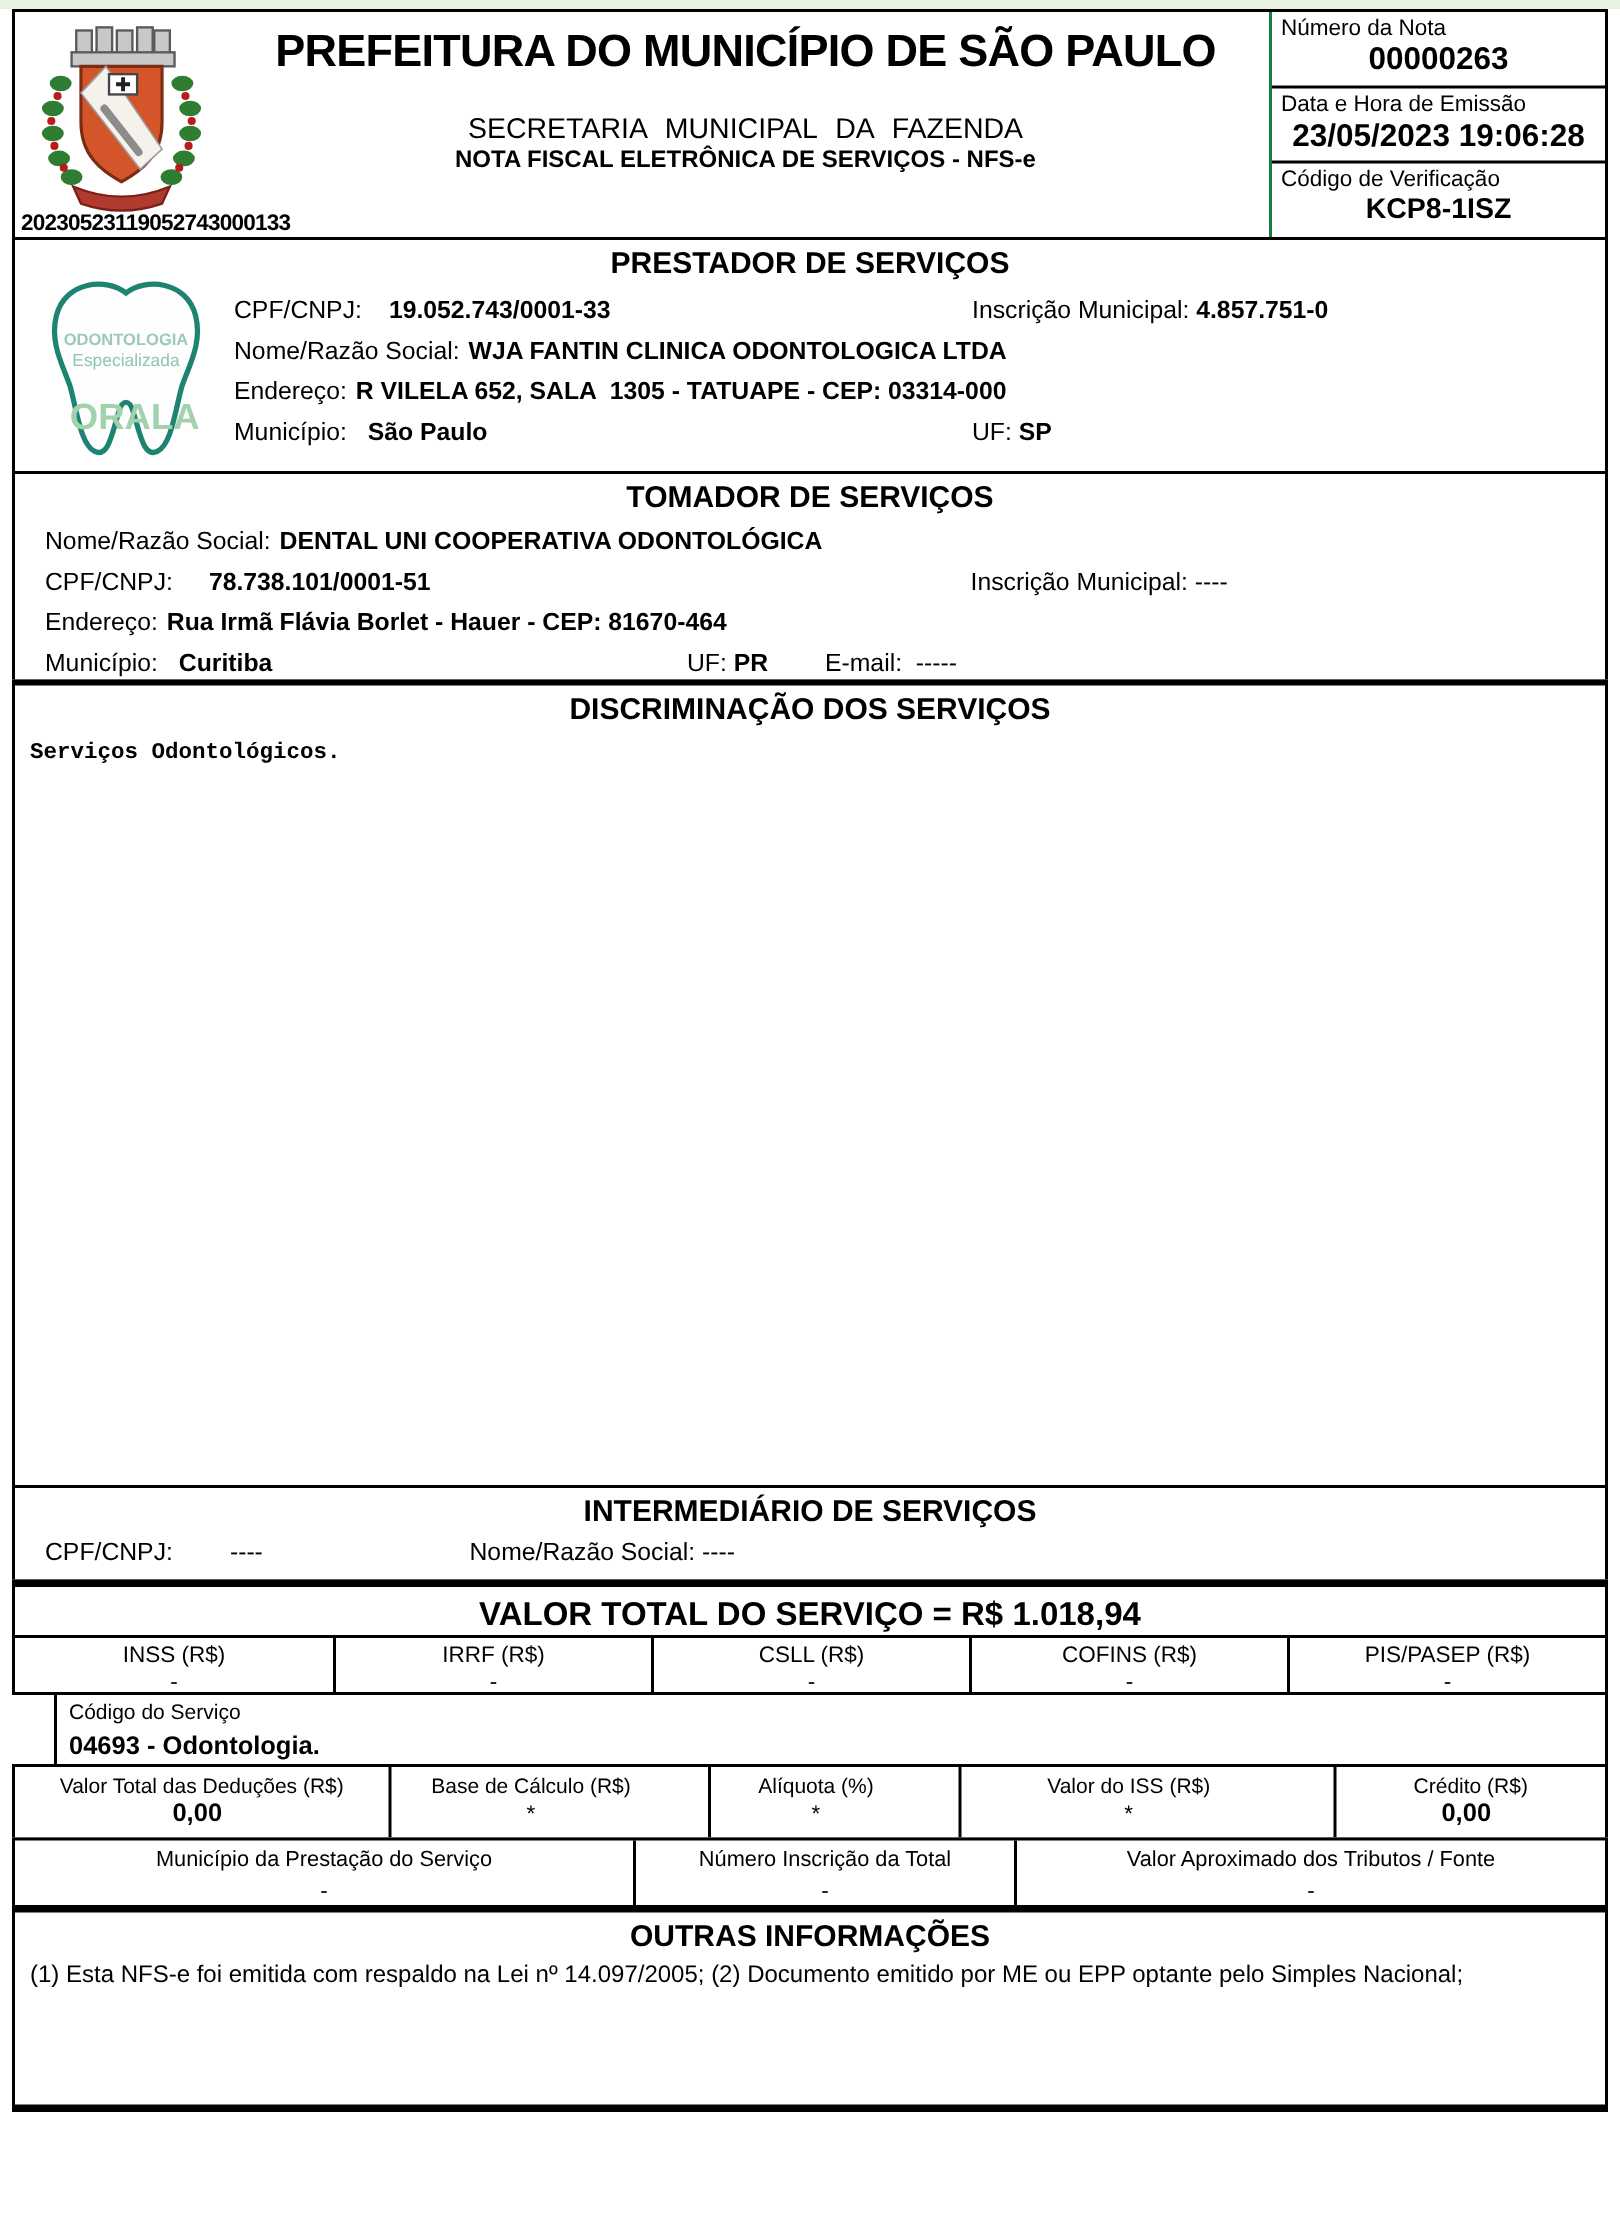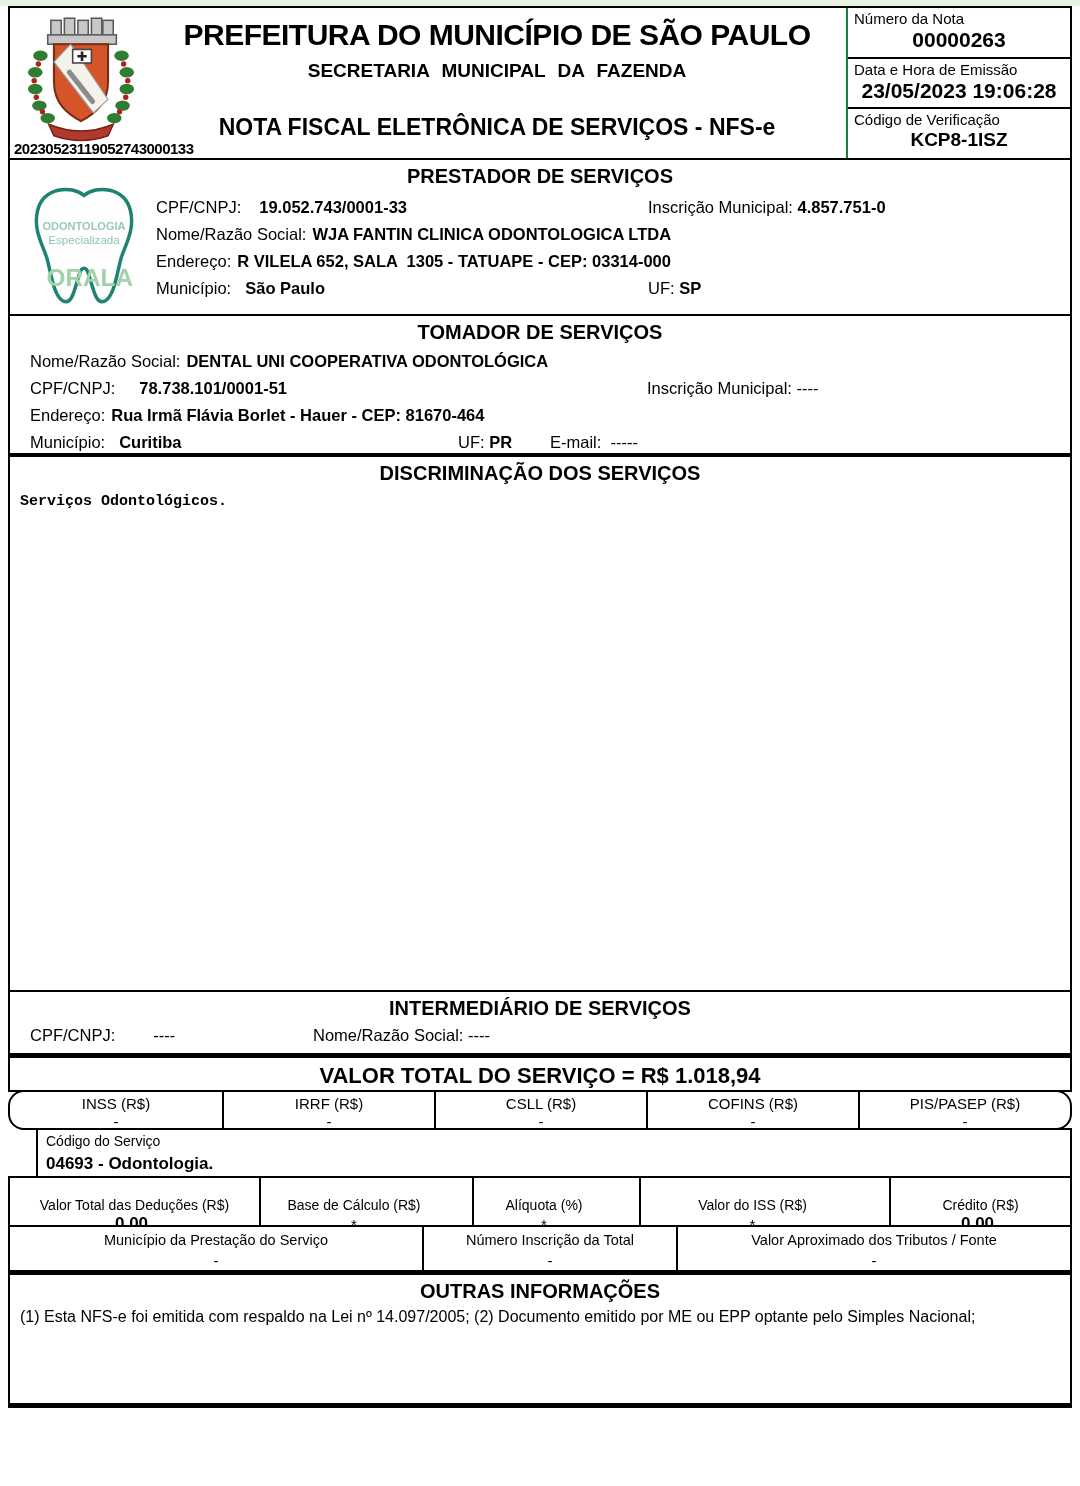--- a/index.html
+++ b/index.html
@@ -13,22 +13,22 @@
   .doc { margin:0 8px; width:1064px; }
   .sec { border:2px solid #000; background:#fff; position:relative; }
   .sec + .sec { margin-top:-2px; }
 
   
   .header { height:154px; display:grid; grid-template-columns:1fr 222px; padding:0; }
   .header-left { position:relative; border-right:2px solid #15803d; }
   .coat { position:absolute; left:12px; top:4px; width:118px; height:130px; }
   .header-titles { margin-left:138px; text-align:center; padding-top:10px; }
   .org-title { font-size:30px; font-weight:bold; letter-spacing:-0.5px; }
-  .org-subtitle { font-size:19px; font-weight:bold; word-spacing:7px; margin-top:8px; }
-  .doc-title { font-size:23px; font-weight:bold; margin-top:32px; }
+  .org-subtitle { font-size:19px; font-weight:normal; word-spacing:7px; margin-top:24px; }
+  .doc-title { font-size:16px; font-weight:bold; margin-top:0; }
   .serial { position:absolute; left:4px; bottom:1px; font-size:15px; font-weight:bold; letter-spacing:-0.5px; }
   .header-right { display:flex; flex-direction:column; }
   .hr-cell { flex:1; padding:2px 6px 3px 6px; }
   .hr-cell + .hr-cell { border-top:2px solid #000; }
   .hr-label { font-size:15px; }
   .hr-value { font-size:21px; font-weight:bold; text-align:center; margin-top:1px; }
   .hr-value.code { font-size:19px; }
 
   
   .sec-title { text-align:center; font-size:20px; font-weight:bold; padding-top:5px; }
@@ -51,32 +51,32 @@
   
   .discriminacao { height:539px; border-top-width:4px; }
   .disc-content {
     font-family:"Liberation Mono","DejaVu Sans Mono",monospace;
     font-size:15px; font-weight:bold; padding:8px 0 0 10px;
   }
   
   .valor-bar { height:39px; border-top-width:5px; text-align:center; }
   .valor-bar .total { font-size:22px; font-weight:bold; padding-top:5px; }
   
-  .taxes { height:40px; display:grid; grid-template-columns:repeat(5,1fr);border-radius:16px; }
+  .taxes { height:40px; display:grid; grid-template-columns:repeat(5,1fr); }
   .tax-cell { text-align:center; padding-top:3px; }
   .tax-cell + .tax-cell { border-left:2px solid #000; }
   .tax-label { font-size:15px; }
   .tax-value { font-size:15px; margin-top:1px; }
   
   .codigo { height:50px; padding:3px 0 0 8px;margin-left:28px; }
   .codigo-label { font-size:14px; }
   .codigo-value { font-size:17px; font-weight:bold; margin-top:5px; }
   
   .deducoes { height:51px; display:grid; grid-template-columns:224px 213px 167px 250px 1fr; }
-  .ded-cell { padding-top:19px;margin-left:25px; }
+  .ded-cell { padding-top:4px;margin-left:25px; }
   .ded-cell + .ded-cell { border-left:2px solid #000; }
   .ded-label { font-size:14px; text-align:center; }
   .ded-value { font-size:15px; text-align:center; margin-top:3px; }
   .ded-value.money { font-size:17px; font-weight:bold; text-align:center; padding-right:6px; margin-top:1px; }
   
   .extras { height:47px; display:grid; grid-template-columns:412px 254px 1fr; }
   .ext-cell { padding-top:5px; }
   .ext-cell + .ext-cell { border-left:2px solid #000; }
   .ext-label { font-size:14.5px; text-align:center; }
   .ext-value { font-size:15px; text-align:center; margin-top:4px; }

